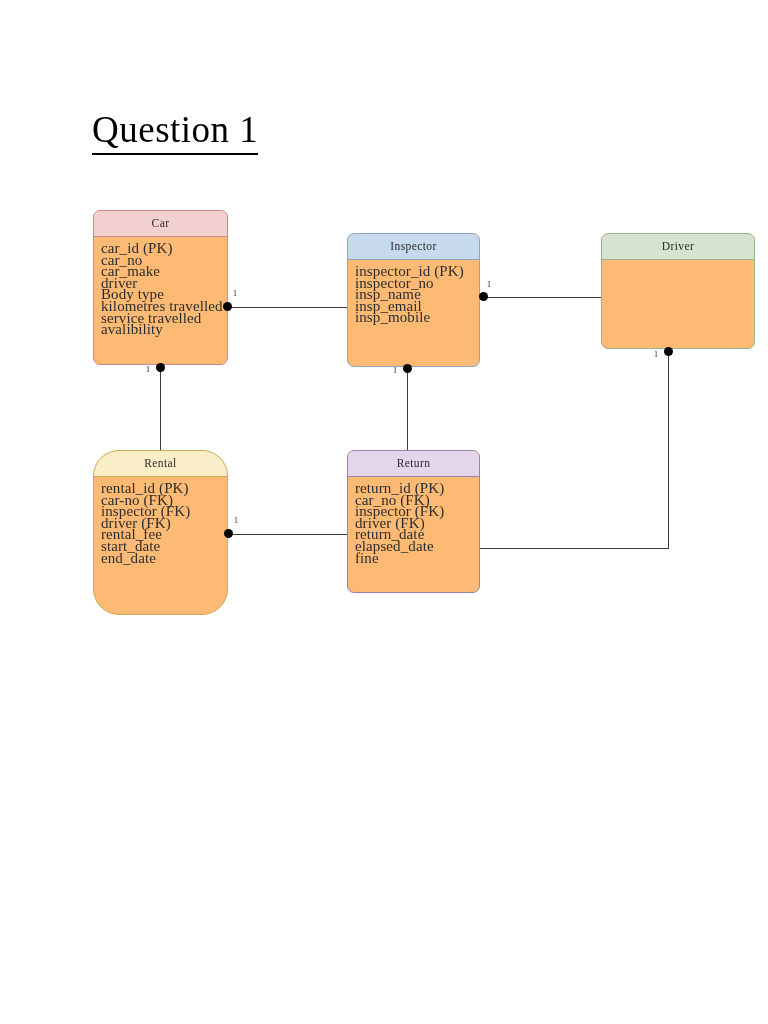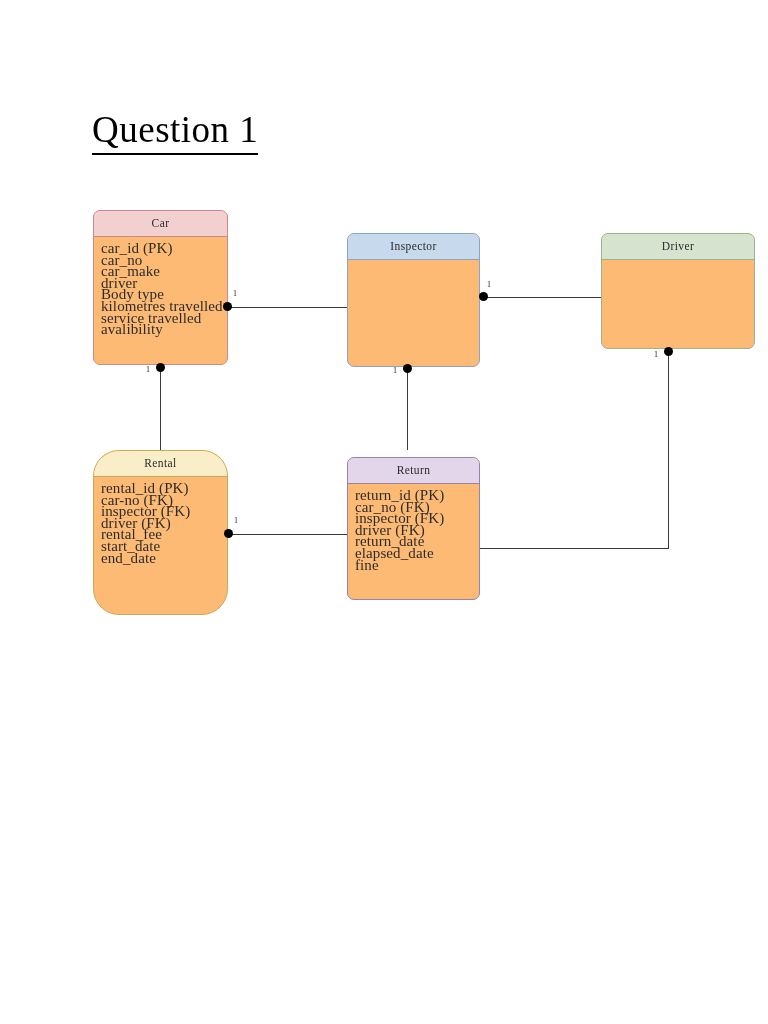--- a/index.html
+++ b/index.html
@@ -124,40 +124,47 @@
       <div class="attr">driver</div>
       <div class="attr">Body type</div>
       <div class="attr">kilometres travelled</div>
       <div class="attr">service travelled</div>
       <div class="attr">avalibility</div>
     </div>
   </div>
 
   <div class="entity e-inspector" style="left:347px; top:233px; width:133px; height:134px;">
     <div class="entity-header">Inspector</div>
+    <div class="entity-body">
+      <div class="attr">inspector_id (PK)</div>
+      <div class="attr">inspector_no</div>
+      <div class="attr">insp_name</div>
+      <div class="attr">insp_email</div>
+      <div class="attr">insp_mobile</div>
+    </div>
   </div>
 
   <div class="entity e-driver" style="left:601px; top:233px; width:154px; height:116px;">
     <div class="entity-header">Driver</div>
   </div>
 
   <div class="entity e-rental" style="left:93px; top:450px; width:135px; height:165px;border-radius:26px;">
     <div class="entity-header">Rental</div>
     <div class="entity-body">
       <div class="attr">rental_id (PK)</div>
       <div class="attr">car-no (FK)</div>
       <div class="attr">inspector (FK)</div>
       <div class="attr">driver (FK)</div>
       <div class="attr">rental_fee</div>
       <div class="attr">start_date</div>
       <div class="attr">end_date</div>
     </div>
   </div>
 
-  <div class="entity e-return" style="left:347px; top:450px; width:133px; height:143px;margin-top:7px;">
+  <div class="entity e-return" style="left:347px; top:450px; width:133px; height:143px;">
     <div class="entity-header">Return</div>
     <div class="entity-body">
       <div class="attr">return_id (PK)</div>
       <div class="attr">car_no (FK)</div>
       <div class="attr">inspector (FK)</div>
       <div class="attr">driver (FK)</div>
       <div class="attr">return_date</div>
       <div class="attr">elapsed_date</div>
       <div class="attr">fine</div>
     </div>

